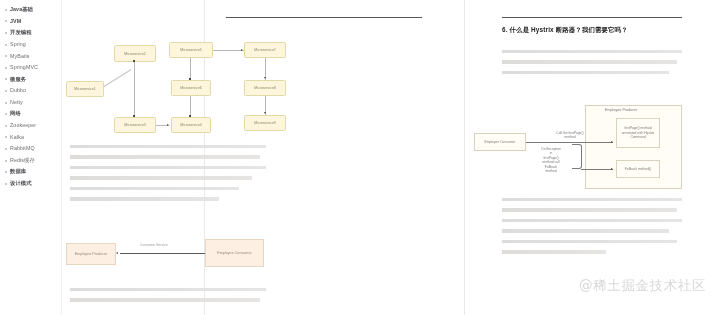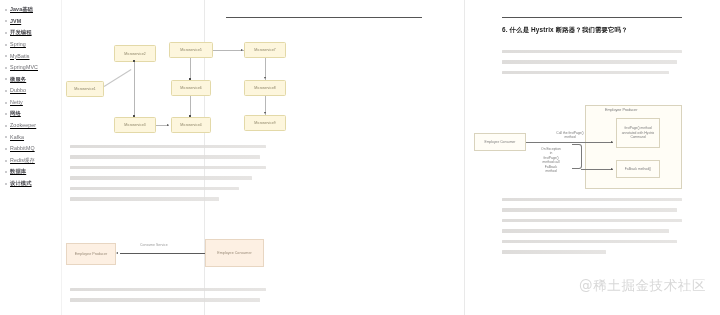--- a/index.html
+++ b/index.html
@@ -2,21 +2,21 @@
 <html><head>
 <meta charset="utf-8">
 <style>
   * { box-sizing: border-box; margin: 0; padding: 0; }
   html, body {
     width: 720px; height: 315px;
     background: #ffffff;
     font-family: "Liberation Sans", sans-serif;
     overflow: hidden;
   }
-  #app { position: relative; width: 720px; height: 315px; display: flex; background: #fff; text-decoration: underline; }
+  #app { position: relative; width: 720px; height: 315px; display: flex; background: #fff; }
 
   
   .sidebar {
     width: 62px; height: 315px;
     background: #ffffff;
     padding: 4px 0 0 3px;
     border-right: 1px solid #f2f2f2;
     flex: 0 0 62px;
   }
   .side-item {

